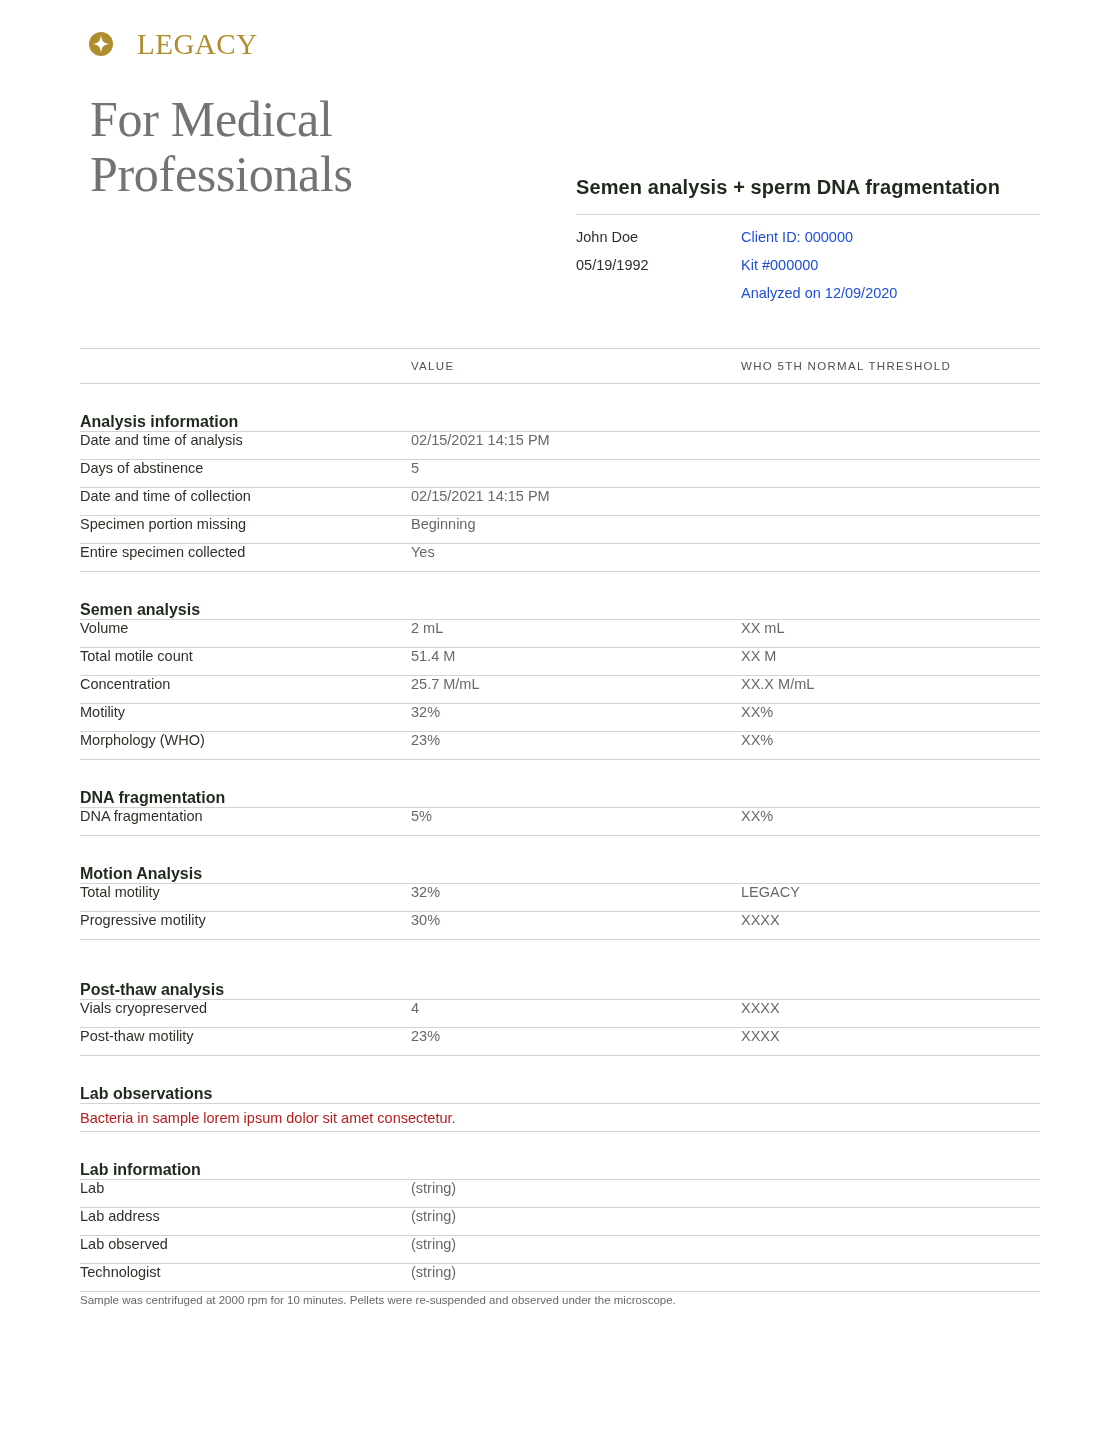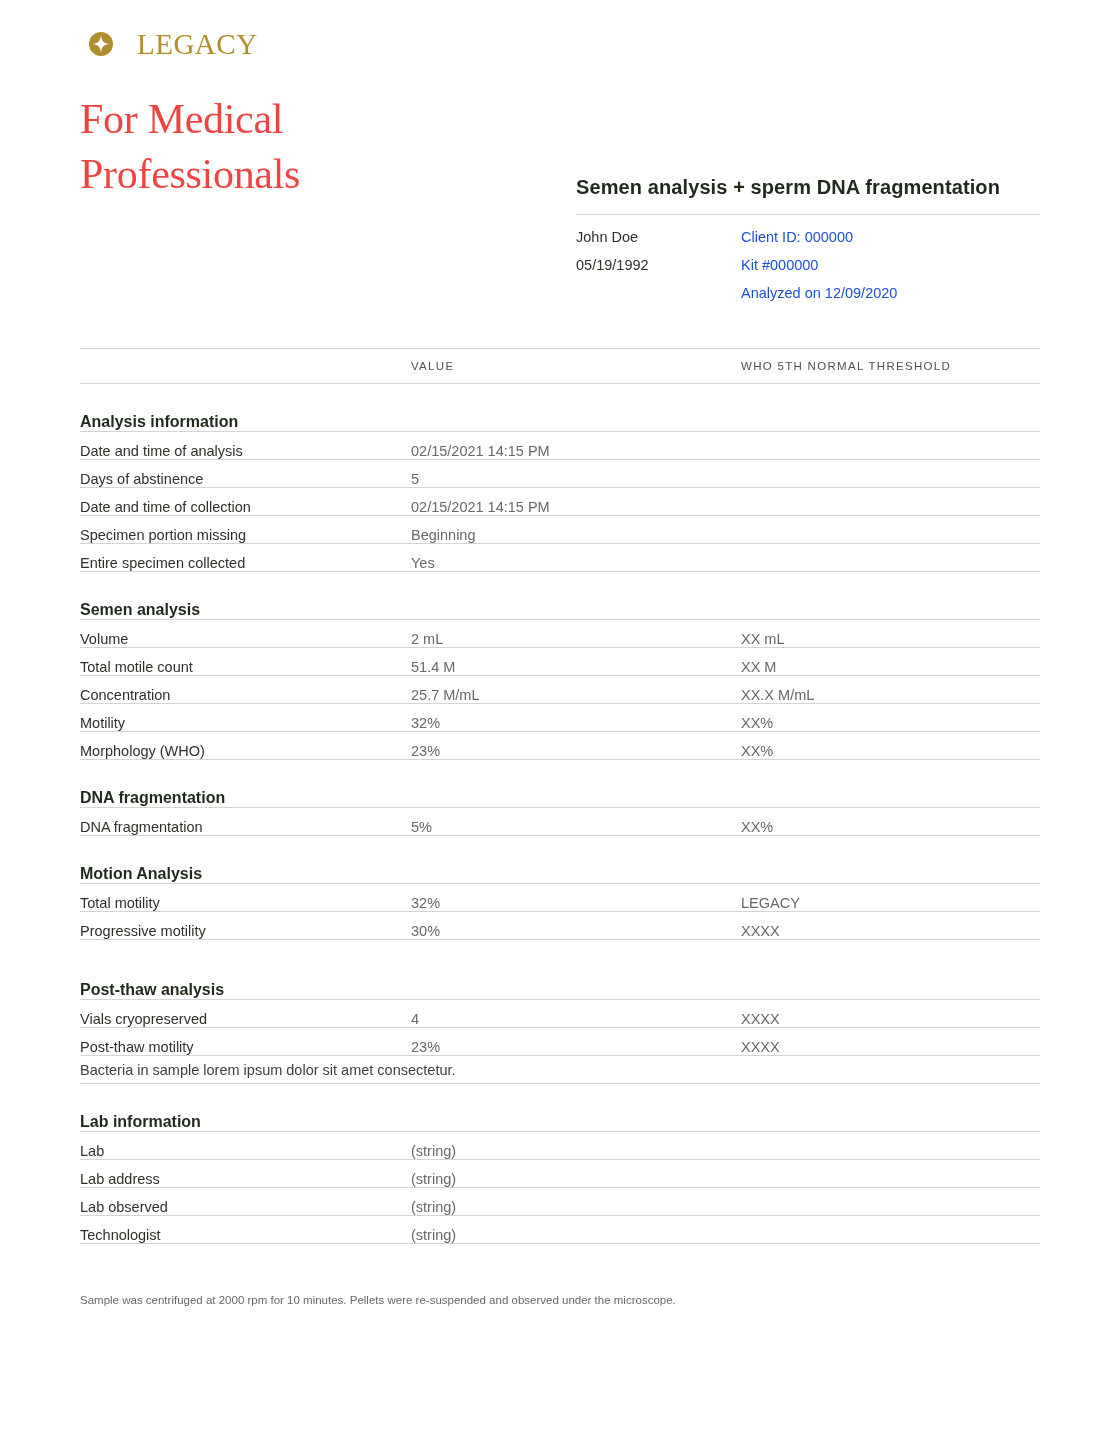--- a/index.html
+++ b/index.html
@@ -14,23 +14,23 @@
       display: flex; align-items: center; gap: 24px;
       height: 28px;
     }
     .logo svg { width: 24px; height: 24px; display: block; }
     .logo-text {
       font-family: "Liberation Serif", "DejaVu Serif", serif;
       font-size: 29px; color: #b08d2e; letter-spacing: 0.5px;
       line-height: 28px;
     }
     .hero-title {
-      position: absolute; left: 80px; top: 92px;
+      position: absolute; left: 90px; top: 92px;
       font-family: "Liberation Serif", "DejaVu Serif", serif;
-      font-size: 42px; line-height: 55px; color: #ef4444;
+      font-size: 50px; line-height: 55px; color: #737373;
       font-weight: normal; letter-spacing: -0.3px;
     }
     .hero-title span { display: block; }
     .report-title {
       position: absolute; left: 576px; top: 175px;
       font-size: 20px; font-weight: bold; color: #1f2a1c;
       line-height: 24px; letter-spacing: 0.1px;
       font-weight: 600;
     }
     .report-divider {
@@ -59,30 +59,30 @@
     .col-value { width: 330px; flex: none; }
     .col-thresh { flex: 1; }
     .section-head {
       display: flex; align-items: flex-end;
       font-size: 16px; font-weight: bold; color: #1f2a1c;
       border-bottom: 1px solid #d4d4d4;
     }
     .section-head.h48 { height: 48px; }
     .section-head.h59 { height: 60px; }
     .row {
-      display: flex; height: 28px; align-items: flex-end;
+      display: flex; height: 28px; align-items: flex-start;
       border-bottom: 1px solid #d4d4d4;
       font-size: 14.5px;
     }
     .row .col-label { color: #2b3228; }
     .row .col-value, .row .col-thresh { color: #666a63; }
     .obs-row {
       height: 28px; display: flex; align-items: center;
       border-bottom: 1px solid #d4d4d4;
-      font-size: 14.5px; color: #404040;
+      font-size: 14.5px; color: #b91c1c;
     }
     .footnote {
       position: absolute; left: 80px; top: 1294px;
       font-size: 11.5px; color: #666a63;
     }
   </style>
 </head>
 <body>
 
 <div class="logo">
@@ -195,20 +195,21 @@
     <div class="col-label">Vials cryopreserved</div>
     <div class="col-value">4</div>
     <div class="col-thresh">XXXX</div>
   </div>
   <div class="row">
     <div class="col-label">Post-thaw motility</div>
     <div class="col-value">23%</div>
     <div class="col-thresh">XXXX</div>
   </div>
 
+  <div class="section-head h48">Lab observations</div>
   <div class="obs-row">Bacteria in sample lorem ipsum dolor sit amet consectetur.</div>
 
   <div class="section-head h48">Lab information</div>
   <div class="row">
     <div class="col-label">Lab</div>
     <div class="col-value">(string)</div>
     <div class="col-thresh"></div>
   </div>
   <div class="row">
     <div class="col-label">Lab address</div>

